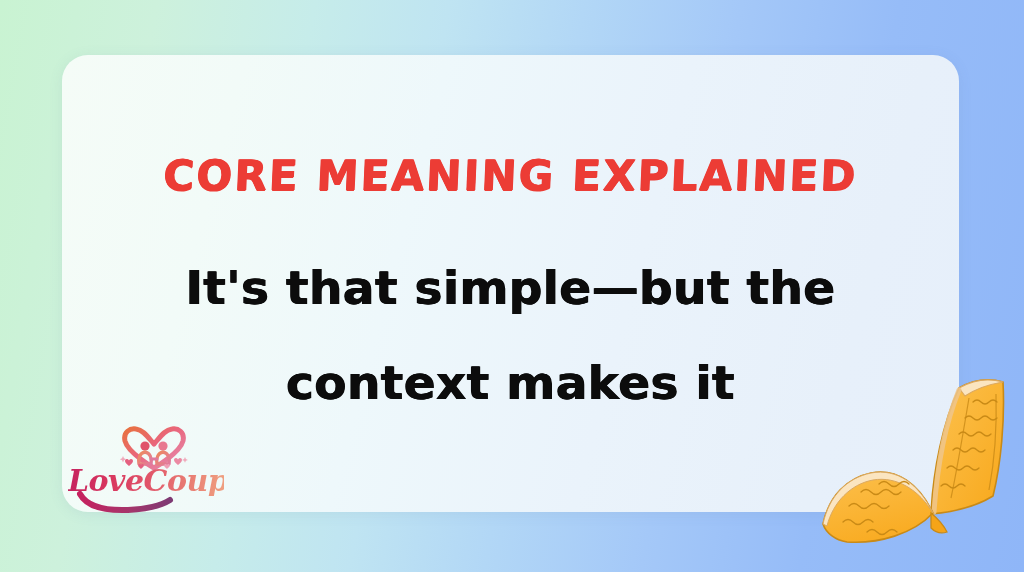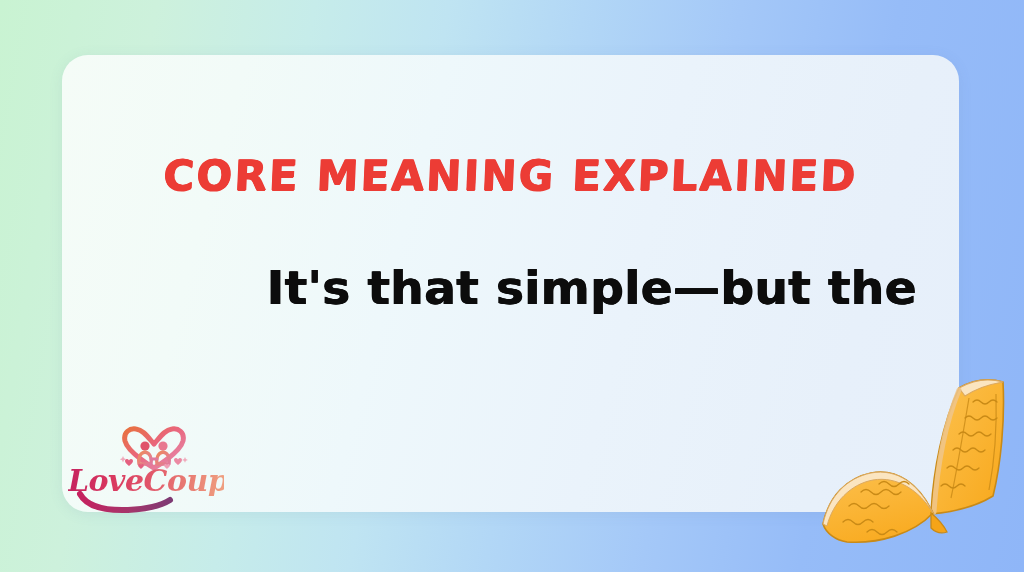--- a/index.html
+++ b/index.html
@@ -66,21 +66,21 @@
     transform: skewX(-2.5deg);
     text-shadow: 0.6px 0 0 #ec3c35, -0.6px 0 0 #ec3c35, 0 0.6px 0 #ec3c35;
   }
 
   
   #body-text {
     position: absolute;
     left: 42px;
     right: 42px;
     top: 185px;
-    text-align: right;
+    text-align: center;
     color: #0c0c0c;
     font-family: "DejaVu Sans", sans-serif;
     font-size: 47px;
     font-weight: 700;
     line-height: 95px;
     letter-spacing: 0.4px;
   }
   #body-text .bline {
     display: block;
     white-space: nowrap;
@@ -136,20 +136,21 @@
 <body>
 
 <div id="poster">
 
   <div id="card">
 
     <div id="title">CORE MEANING EXPLAINED</div>
 
     <div id="body-text">
       <span class="bline">It's that simple—but the</span>
+      <span class="bline">context makes it</span>
     </div>
 
     <div id="logo">
 
       <svg class="logo-mark" width="78" height="46" viewBox="0 0 78 46">
         <defs>
           <linearGradient id="hg" x1="0" y1="0" x2="1" y2="1">
             <stop offset="0%" stop-color="#e8713f"></stop>
             <stop offset="45%" stop-color="#e9667c"></stop>
             <stop offset="100%" stop-color="#e58fb4"></stop>

